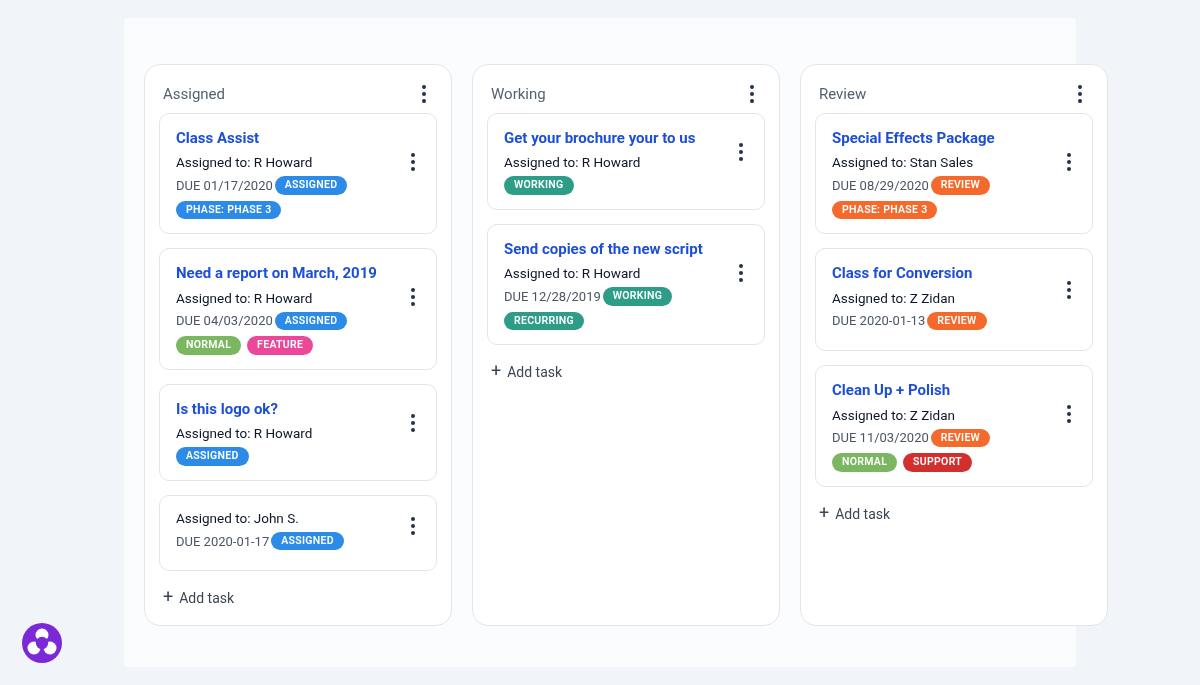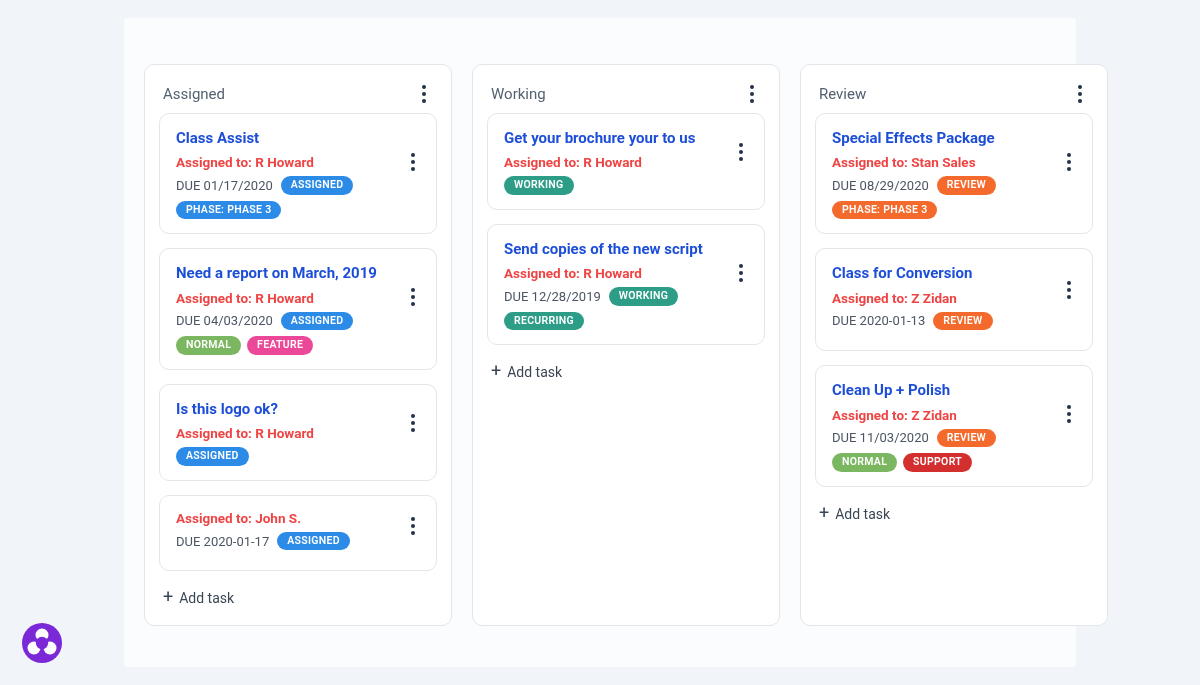--- a/index.html
+++ b/index.html
@@ -23,21 +23,21 @@
   }
   .board {
     display: flex;
     gap: 20px;
     padding: 46px 20px 20px;
   }
   .column {
     width: 308px;
     flex: 0 0 auto;
     border: 1px solid #e2e6ea;
-    border-radius: 10px;
+    border-radius: 16px;
     background: #ffffff;
     padding: 12px 14px 14px;
   }
   .column-header {
     display: flex;
     justify-content: space-between;
     align-items: center;
     padding: 6px 4px 8px;
   }
   .column-title {
@@ -74,29 +74,27 @@
     padding-right: 24px;
   }
   .card .kebab.card-kebab {
     position: absolute;
     top: 40%;
     right: 14px;
     transform: translateY(-50%);
   }
   .assignee-line {
     font-size: 13.5px;
-    color: #ef4444;
+    color: #0f172a;
     margin-bottom: 6px;
-    font-weight: bold;
   }
   .due-row {
     display: flex;
     align-items: center;
     flex-wrap: wrap;
-    gap: 6px;
     margin-bottom: 6px;
   }
   .due-text {
     font-size: 13px;
     color: #4b5563;
     margin-right: 2px;
   }
   .chips-row {
     display: flex;
     flex-wrap: wrap;

